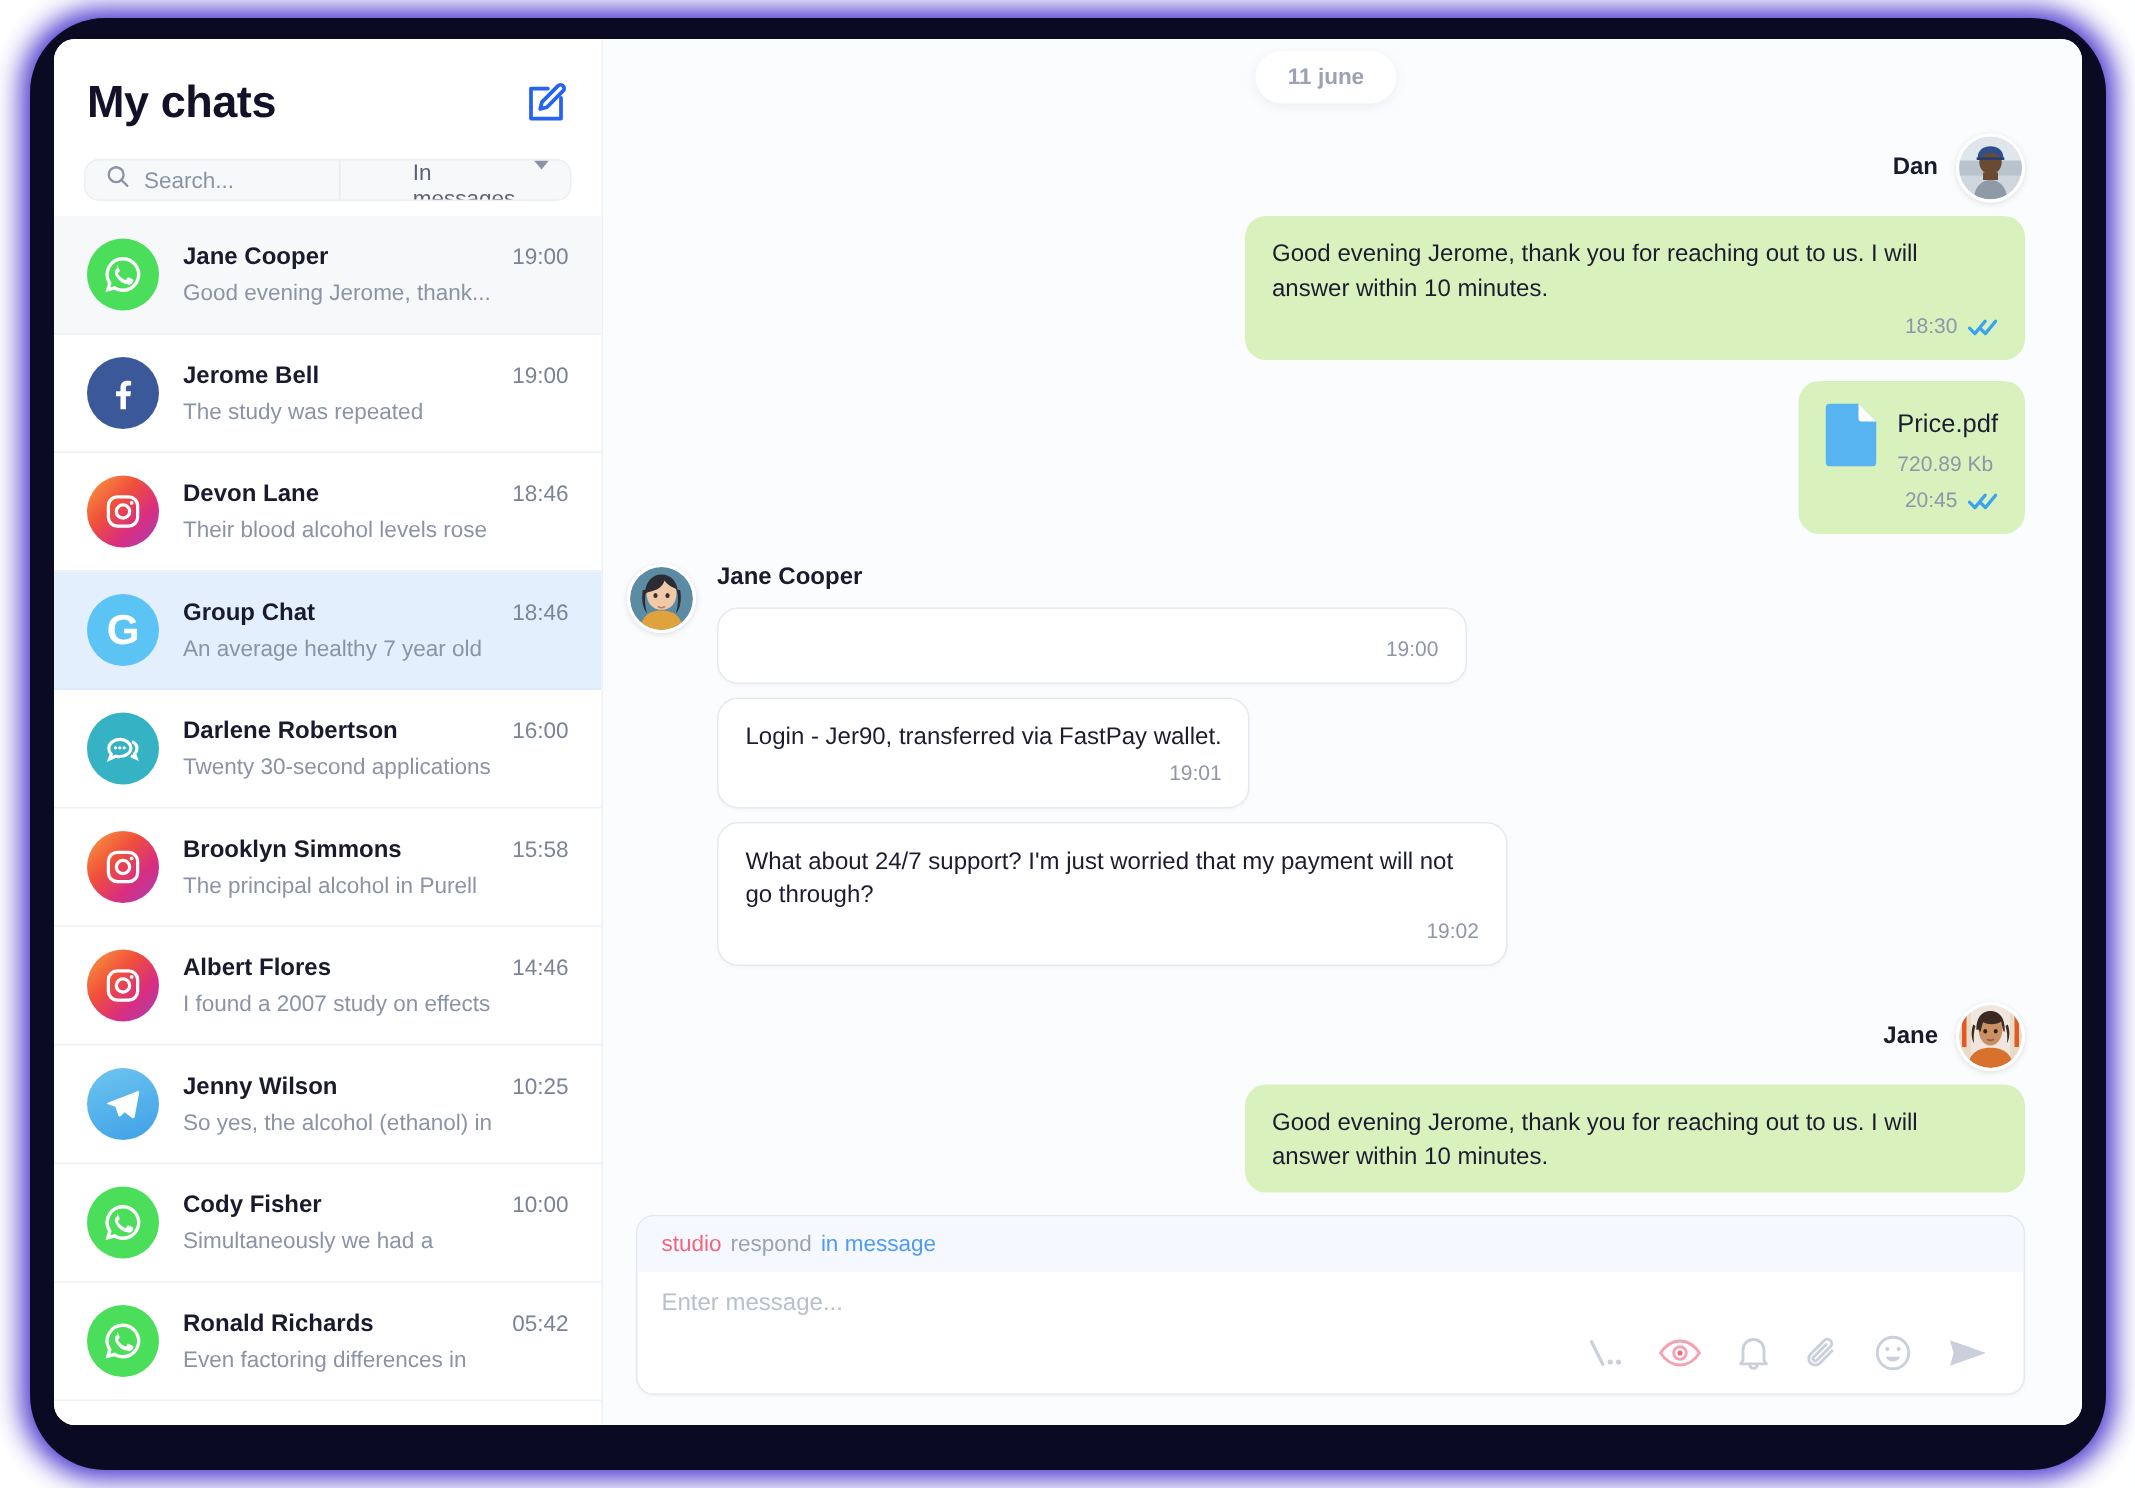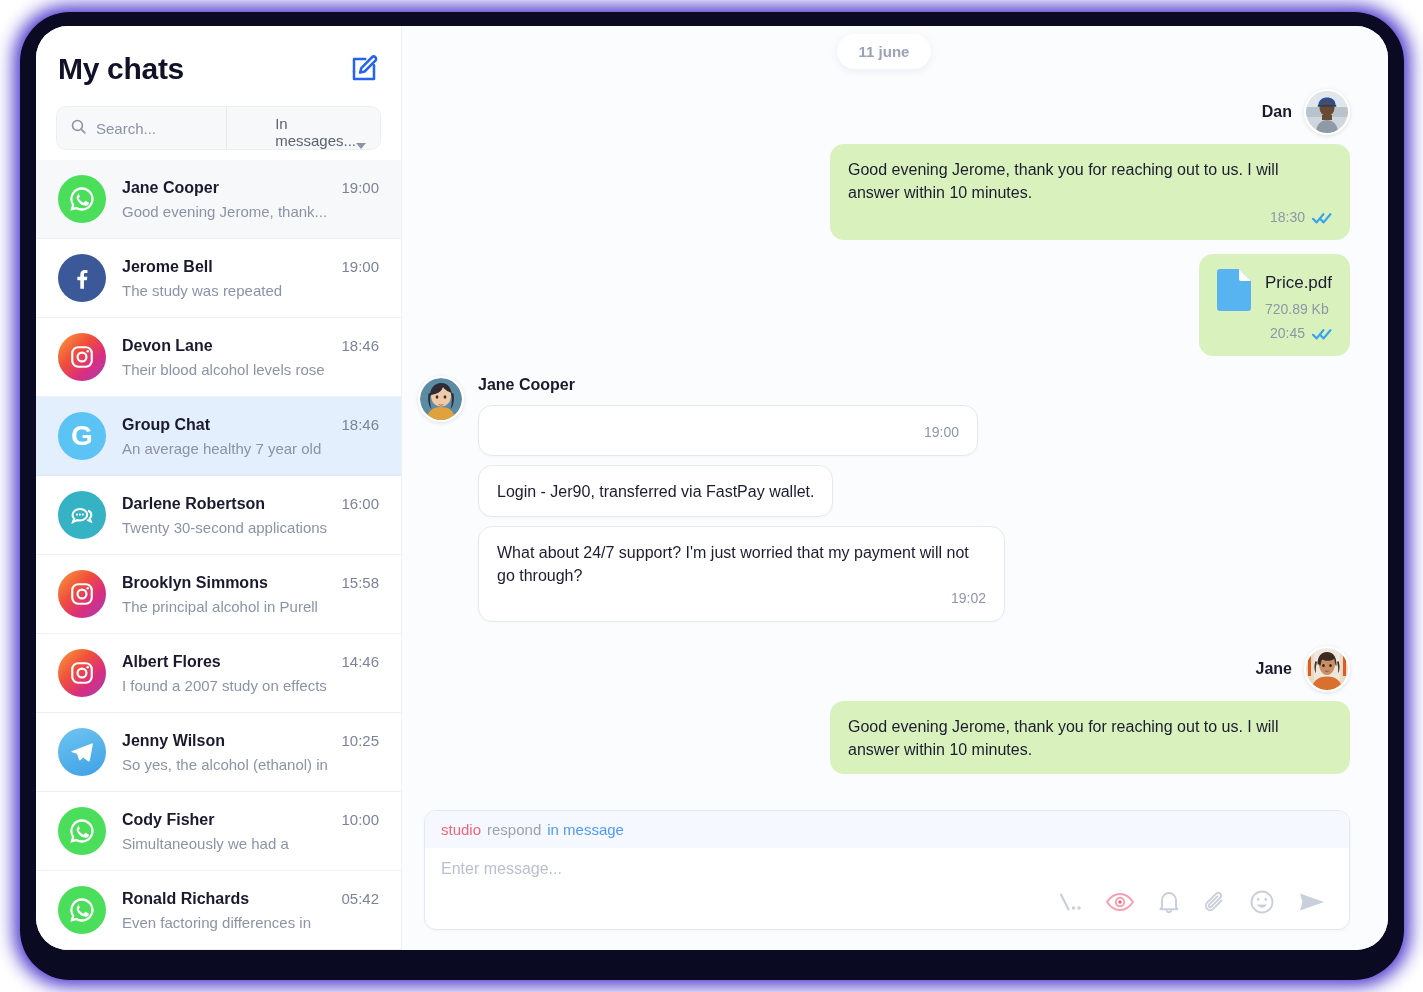--- a/index.html
+++ b/index.html
@@ -25,21 +25,21 @@
   }
   #frame {
     position: absolute;
     left: 20px; top: 12px; width: 1384px; height: 968px;
     border-radius: 50px;
     background: #0a0a23;
   }
   #app {
     position: absolute;
     left: 36px; top: 26px; width: 1352px; height: 924px;
-    border-radius: 32px;
+    border-radius: 14px;
     background: #ffffff;
     overflow: hidden;
     display: flex;
   }
 
   
   #sidebar {
     width: 366px; height: 100%;
     background: #ffffff;
     border-right: 1px solid #eef0f4;
@@ -50,39 +50,39 @@
     display: flex; align-items: center; justify-content: space-between;
   }
   .side-title {
     font-size: 30px; font-weight: 700; color: #121127;
     letter-spacing: -.3px;
   }
   .compose-icon { cursor: pointer; line-height: 0; }
 
   .search-row {
     margin: 8px 20px 10px 20px;
-    height: 44px;
+    height: 28px;
     display: flex;
     background: #f7f8fa;
     border: 1px solid #eceef2;
     border-radius: 10px;
     overflow: hidden;
     gap: 32px;
   }
   .search-cell {
     flex: 1 1 auto; display: flex; align-items: center; gap: 9px;
     padding: 0 13px; border-right: 1px solid #e8eaef;
   }
   .search-cell input {
     border: 0; outline: 0; background: transparent;
     font-family: inherit; font-size: 15px; color: #5b6274; width: 100%;
   }
   .search-cell input::placeholder { color: #8b93a6; }
   .filter-cell {
-    width: 168px; display: flex; align-items: flex-end; justify-content: space-between;
+    width: 168px; display: flex; align-items: flex-start; justify-content: space-between;
     padding: 0 14px 0 16px; cursor: pointer;
   }
   .filter-label { font-size: 15px; color: #5b6274; }
   .caret { width: 0; height: 0; border-left: 5px solid transparent;
            border-right: 5px solid transparent; border-top: 6px solid #8b93a6; }
 
   .chat-list { flex: 1; overflow: hidden; }
   .chat-row {
     display: flex; align-items: center; gap: 16px;
     padding: 16px 22px 16px 22px;
@@ -477,20 +477,23 @@
           <div class="in-name">Jane Cooper</div>
 
           <div class="bub in" style="max-width:500px">
             <div class="meta">
               <span class="t">19:00</span>
             </div>
           </div>
 
           <div class="bub in" style="max-width:470px;align-self:flex-start">
             <div>Login - Jer90, transferred via FastPay wallet.</div>
+            <div class="meta">
+              <span class="t">19:01</span>
+            </div>
           </div>
 
           <div class="bub in" style="max-width:527px;align-self:flex-start">
             <div>What about 24/7 support? I'm just worried that my payment will not go through?</div>
             <div class="meta">
               <span class="t">19:02</span>
             </div>
           </div>
         </div>
       </div>

